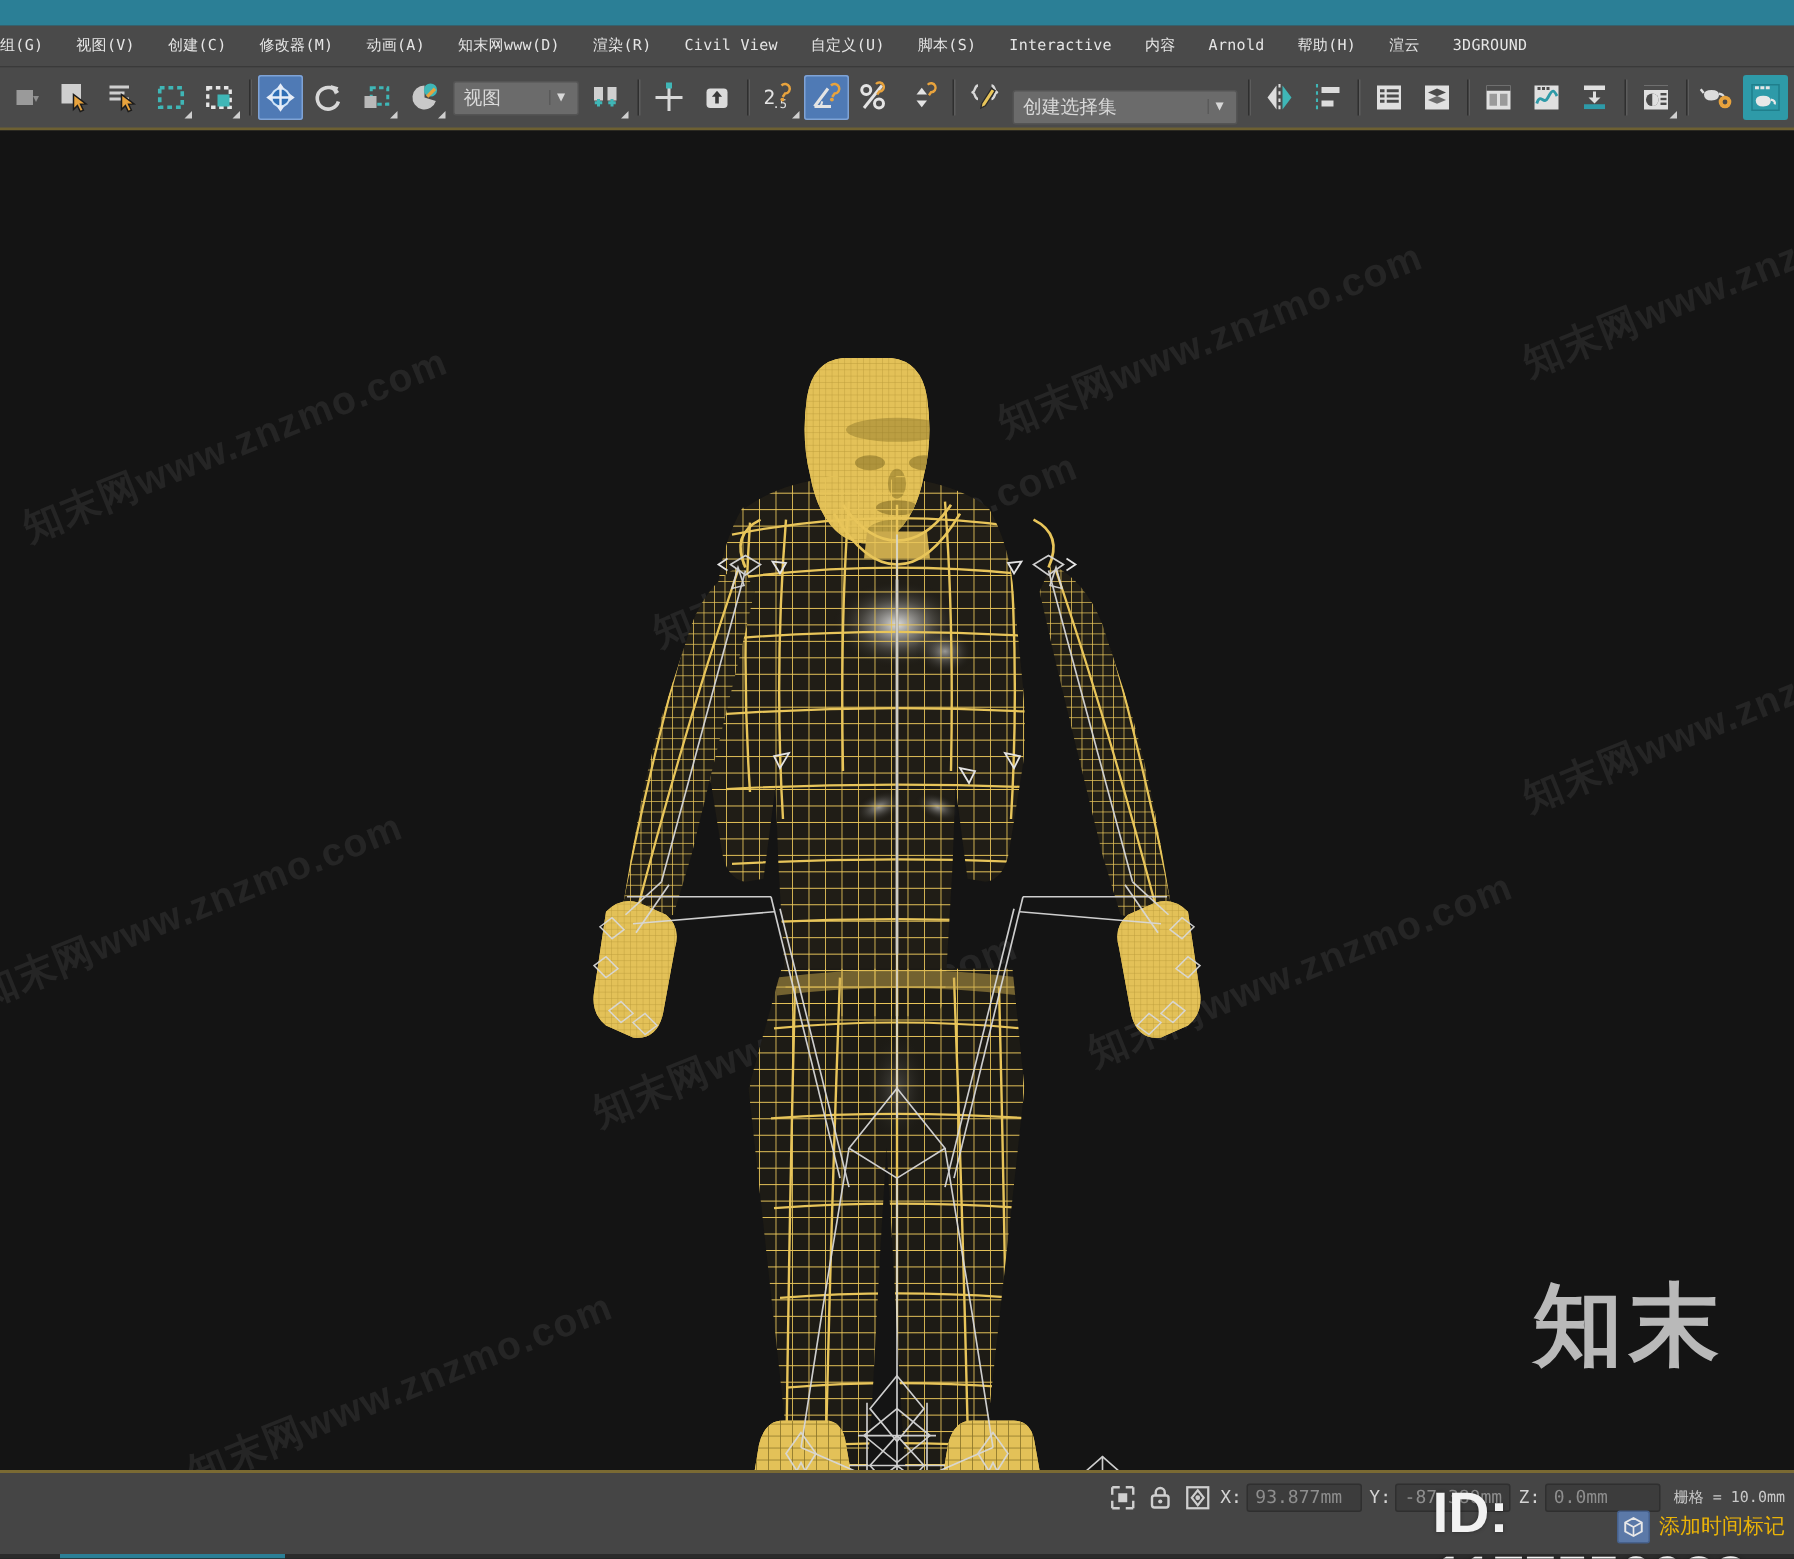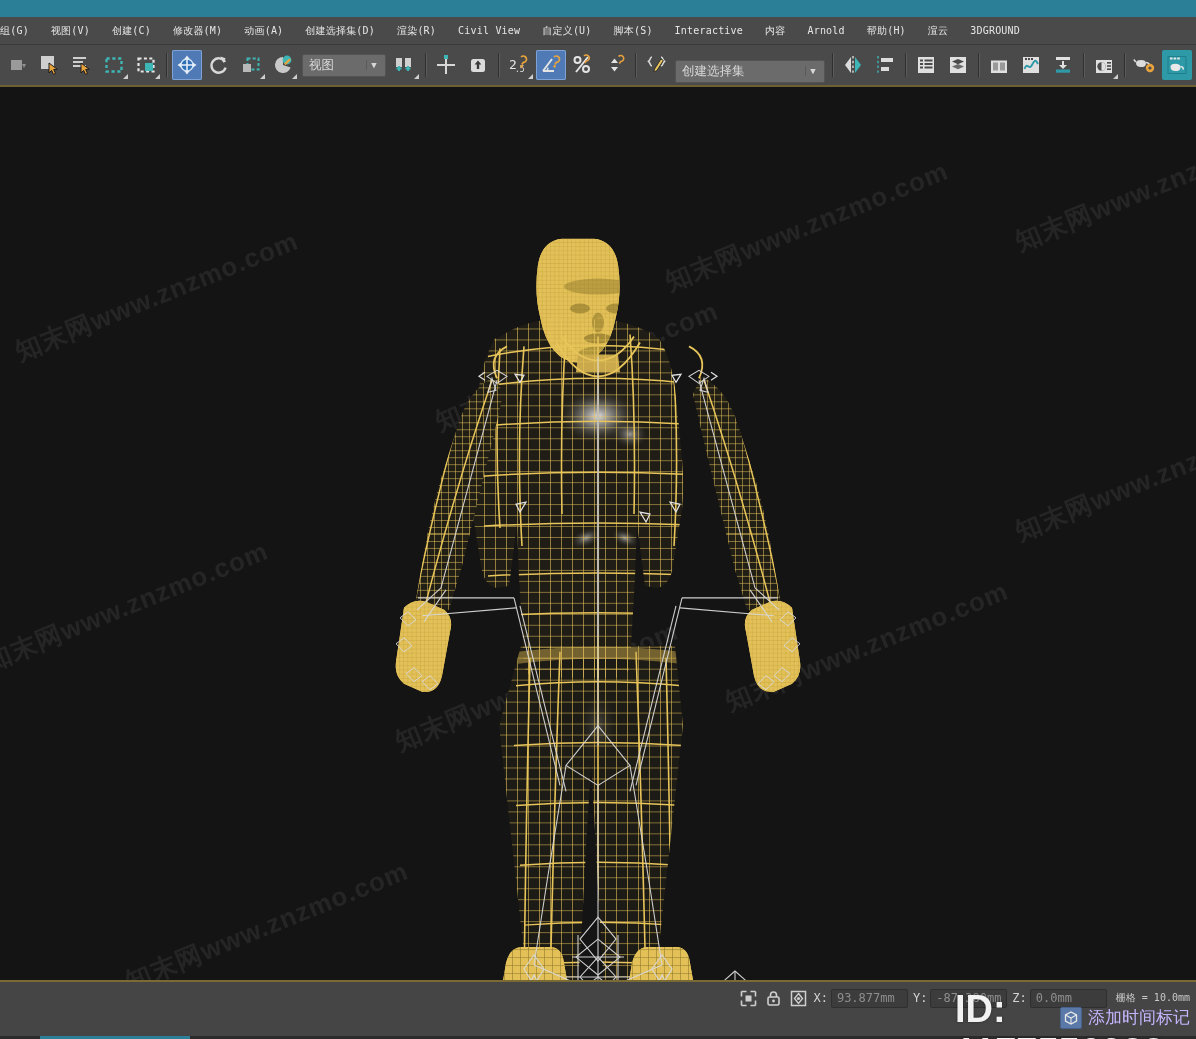--- a/index.html
+++ b/index.html
@@ -99,40 +99,40 @@
     border-radius:2px;color:#8e8e8e;font-size:12px;
     display:flex;align-items:center;padding-left:5px;overflow:hidden;
   }
   .timetag{
     position:absolute;right:6px;bottom:10px;display:flex;align-items:center;gap:6px;
   }
   .timetag .tt-ico{
     width:20px;height:20px;background:#5b79a8;border:1px solid #46618c;border-radius:2px;
     display:flex;align-items:center;justify-content:center;
   }
-  .timetag .tt-lab{color:#c4b5fd;font-size:17px;}
+  .timetag .tt-lab{color:#eab308;font-size:14px;}
   .timeline{
     position:absolute;left:40px;bottom:0;height:3px;width:150px;background:#2b7f96;
   }
   .tlbar{position:absolute;left:0;right:0;bottom:0;height:3px;background:#2b2b2b;}
 </style>
 </head>
 <body>
 
 <div class="app">
 
   <div class="titlestrip"></div>
 
   <div class="menubar" id="menubar">
       <div class="mi first">组(G)</div>
       <div class="mi">视图(V)</div>
       <div class="mi">创建(C)</div>
       <div class="mi">修改器(M)</div>
       <div class="mi">动画(A)</div>
-      <div class="mi">创建选择集(D)</div>
+      <div class="mi">知末网www(D)</div>
       <div class="mi">渲染(R)</div>
       <div class="mi">Civil View</div>
       <div class="mi">自定义(U)</div>
       <div class="mi">脚本(S)</div>
       <div class="mi">Interactive</div>
       <div class="mi">内容</div>
       <div class="mi">Arnold</div>
       <div class="mi">帮助(H)</div>
       <div class="mi">渲云</div>
       <div class="mi">3DGROUND</div>
@@ -707,20 +707,21 @@
           <path d="M485 286 l-6 4 l6 4"></path>
           <path d="M711 286 l6 4 l-6 4"></path>
           <path d="M520 296 l-5 -8 l9 1 z"></path>
           <path d="M676 296 l5 -8 l-9 1 z"></path>
           <path d="M676 426 l-6 -10 l10 2 z"></path>
           <path d="M520 426 l6 -10 l-10 2 z"></path>
           <path d="M646 436 l-6 -10 l10 2 z"></path>
         </g>
       </svg>
 
+      <div class="logo-zm">知末</div>
     </div>
   </div>
 
   <div class="statusbar">
     <div class="status-left"></div>
     <div class="status-right">
 
       <div class="sicon">
         <svg width="17" height="17" viewBox="0 0 17 17">
           <path d="M1.5 1.5 h5 M1.5 1.5 v5 M15.5 1.5 h-5 M15.5 1.5 v5

